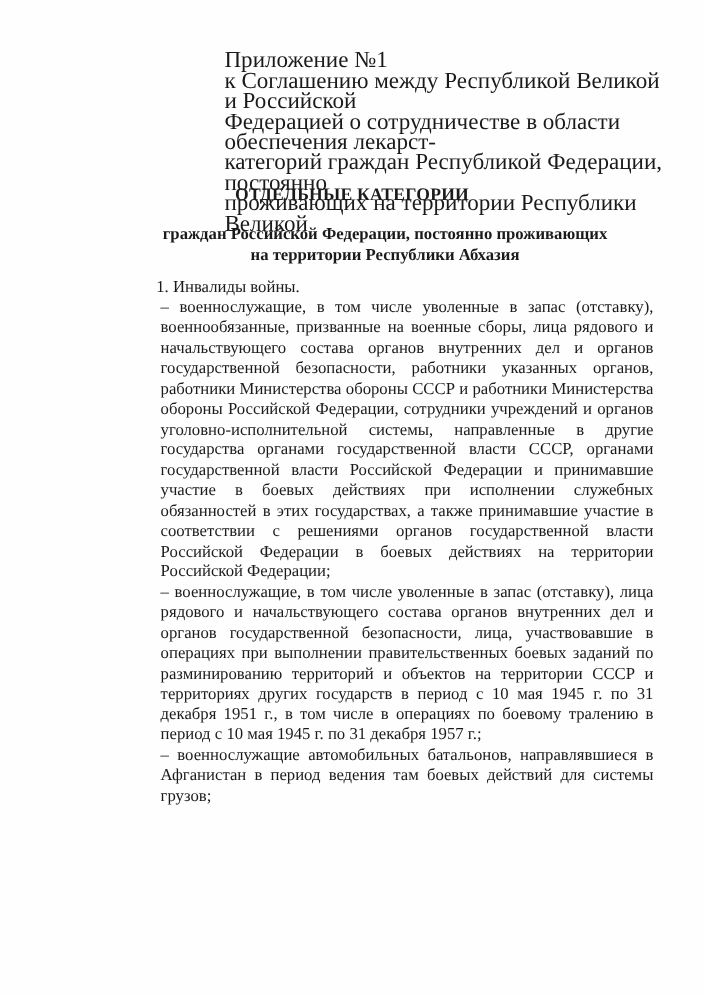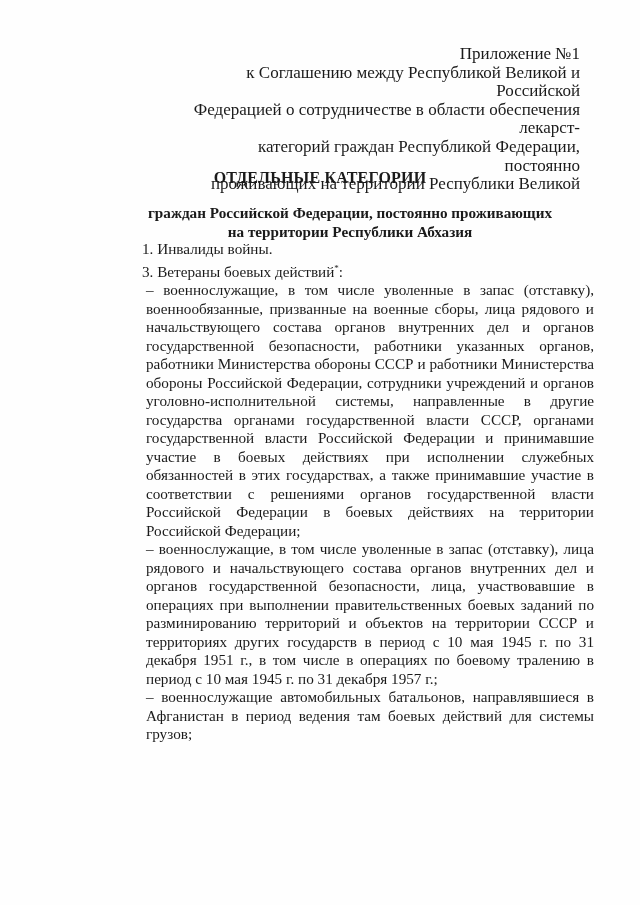--- a/index.html
+++ b/index.html
@@ -1,26 +1,26 @@
 <!DOCTYPE html>
 <html><head>
 <meta charset="utf-8">
 <style>
   html, body { margin: 0; padding: 0; background: #ffffff; }
   body { width: 640px; height: 905px; position: relative; overflow: hidden;
          font-family: "Liberation Serif", "DejaVu Serif", serif; color: #1a1a1a; }
   .page { position: absolute; left: 0; top: 0; width: 640px; height: 905px; background: #fefefe; }
-  .annex { position: absolute; right: 60px; top: 45px; width: 400px; text-align: right;
-           font-size: 17px; line-height: 18.6px; }
+  .annex { position: absolute; right: 36px; top: 45px; width: 400px; text-align: left;
+           font-size: 21px; line-height: 18.6px; }
   .annex .head { display: block; }
   .title { position: absolute; left: 0; width: 640px; top: 169px; text-align: center;
            font-weight: bold; font-size: 16px; letter-spacing: 0.2px; }
   .subtitle { position: absolute; left: 0; width: 700px; top: 203px; text-align: center;
               font-weight: bold; font-size: 15.2px; line-height: 19px; }
-  .list { position: absolute; left: 142px; top: 240px; width: 452px; font-size: 15.2px; line-height: 18.5px; font-family: Liberation Serif, serif; }
+  .list { position: absolute; left: 142px; top: 252px; width: 452px; font-size: 15.2px; line-height: 18.5px; font-family: Liberation Serif, serif; }
   .list .item { margin: 0; }
   .list sup { font-size: 9px; }
   .dash { padding-left: 4px; text-align: justify; margin: 0; }
 </style>
 </head>
 <body>
 
 <div class="page">
 
   <div class="annex">
@@ -36,22 +36,18 @@
   <div class="subtitle">
     <div>граждан Российской Федерации, постоянно проживающих</div>
     <div>на территории Республики Абхазия</div>
   </div>
 
   <div class="list">
     <p class="item">
       <span>1.</span>
       <span>Инвалиды войны.</span>
     </p>
-    <p class="item">
-      <span>3.</span>
-      <span>Ветераны боевых действий</span><sup>*</sup><span>:</span>
-    </p>
     <p class="dash">– военнослужащие, в том числе уволенные в запас (отставку), военнообязанные, призванные на военные сборы, лица рядового и начальствующего состава органов внутренних дел и органов государственной безопасности, работники указанных органов, работники Министерства обороны СССР и работники Министерства обороны Российской Федерации, сотрудники учреждений и органов уголовно-исполнительной системы, направленные в другие государства органами государственной власти СССР, органами государственной власти Российской Федерации и принимавшие участие в боевых действиях при исполнении служебных обязанностей в этих государствах, а также принимавшие участие в соответствии с решениями органов государственной власти Российской Федерации в боевых действиях на территории Российской Федерации;</p>
     <p class="dash">– военнослужащие, в том числе уволенные в запас (отставку), лица рядового и начальствующего состава органов внутренних дел и органов государственной безопасности, лица, участвовавшие в операциях при выполнении правительственных боевых заданий по разминированию территорий и объектов на территории СССР и территориях других государств в период с 10 мая 1945 г. по 31 декабря 1951 г., в том числе в операциях по боевому тралению в период с 10 мая 1945 г. по 31 декабря 1957 г.;</p>
     <p class="dash">– военнослужащие автомобильных батальонов, направлявшиеся в Афганистан в период ведения там боевых действий для системы грузов;</p>
   </div>
 
 </div>
 
 </body></html>

